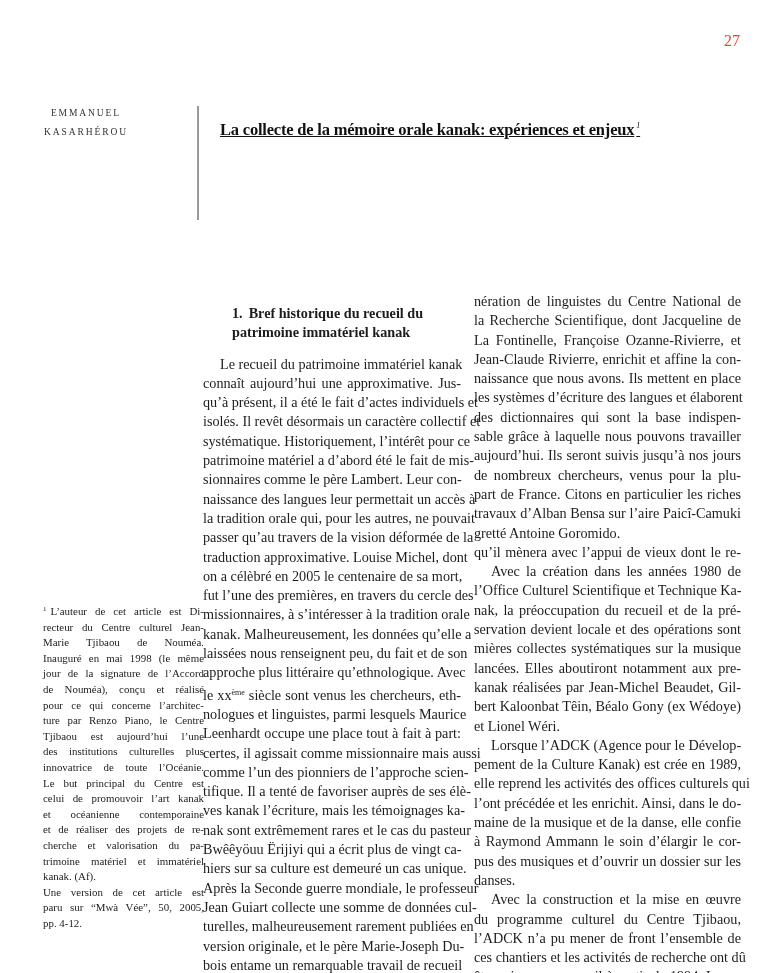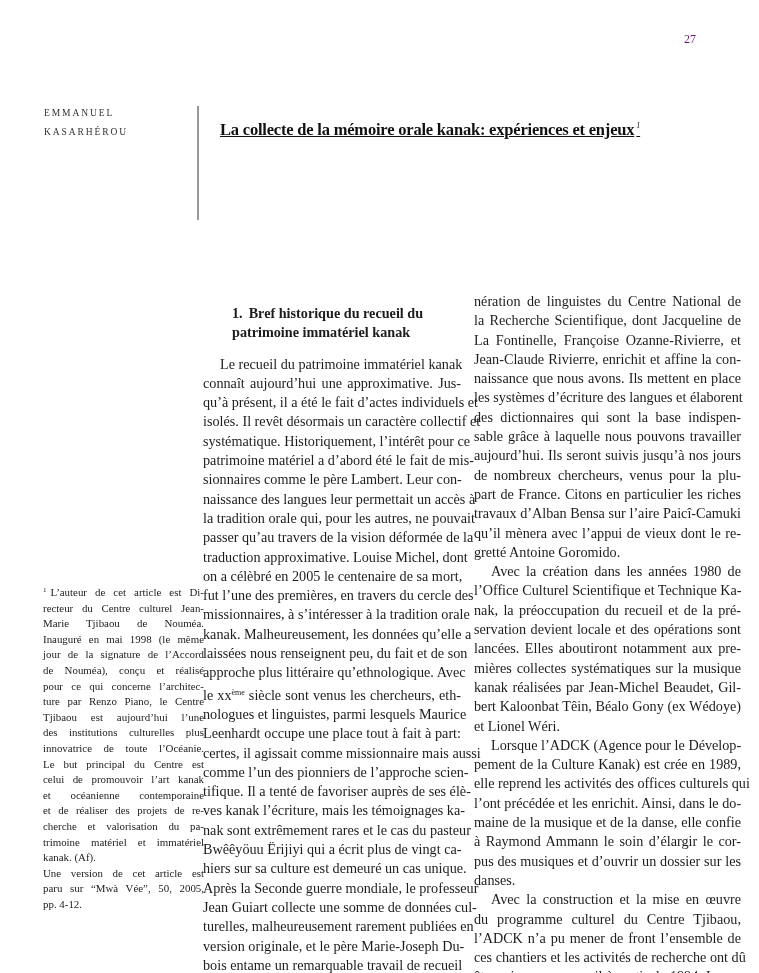--- a/index.html
+++ b/index.html
@@ -1,36 +1,36 @@
 <!DOCTYPE html>
 <html><head>
 <meta charset="utf-8">
 <style>
   html, body { margin: 0; padding: 0; background: #ffffff; }
   body { width: 759px; height: 973px; position: relative; overflow: hidden;
          font-family: "DejaVu Serif", "Liberation Serif", serif; color: #1c1c1c; }
-  .page-number { position: absolute; left: 684px; top: 32px; font-family: "Liberation Serif", serif;
-                 font-size: 12px; color: #701a75; }
+  .page-number { position: absolute; left: 724px; top: 32px; font-family: "Liberation Serif", serif;
+                 font-size: 16px; color: #ef4444; }
   .author { position: absolute; left: 44px; top: 104px; font-family: "Liberation Serif", serif;
             font-size: 9.5px; letter-spacing: 1.9px; line-height: 19px; color: #333; }
-  .author span { display: block; }
+  .author span { display: block; text-align: center; }
   .title-bar { position: absolute; left: 197px; top: 106px; width: 1.5px; height: 114px; background: #9a9a9a; }
   .title { position: absolute; left: 204px; top: 104px; font-family: "Liberation Serif", serif;
            font-size: 16.5px; font-weight: bold; color: #111; white-space: nowrap; letter-spacing: -0.2px; }
   .title sup { font-size: 8px; font-weight: normal; font-style: italic; vertical-align: 7px; margin-left: 2px; }
   .col { position: absolute; top: 292px; font-family: "Liberation Serif", serif;
          font-size: 14.2px; line-height: 19.3px; text-align: justify; hyphens: manual; color: #1c1c1c; }
   .col1 { left: 203px; width: 258px; }
   .col2 { left: 474px; width: 267px; }
   .section-heading { font-weight: bold; padding-left: 17px; text-align: left; margin: 12px; }
   .section-heading .num { margin-right: 6px; }
   .line { display: block; text-align: justify; text-align-last: justify; white-space: nowrap; }
   .line.last { text-align-last: left; }
   .line.ind { padding-left: 17px; }
-  .footnote { position: absolute; left: 43px; top: 583px; width: 161px; font-family: "Liberation Serif", serif;
+  .footnote { position: absolute; left: 43px; top: 602px; width: 161px; font-family: "Liberation Serif", serif;
               font-size: 10.9px; line-height: 15.6px; color: #222; }
   .footnote .line { text-align-last: justify; }
   .footnote .line.last { text-align-last: left; }
   .footnote sup { font-size: 7px; vertical-align: 4px; margin-right: 4px; }
   .sup-small { font-size: 8px; vertical-align: 5px; }
 </style>
 </head>
 <body>
 
 <div class="page-number">27</div>
@@ -96,28 +96,28 @@
   <span class="line">La Fontinelle, Françoise Ozanne-Rivierre, et</span>
   <span class="line">Jean-Claude Rivierre, enrichit et affine la con-</span>
   <span class="line">naissance que nous avons. Ils mettent en place</span>
   <span class="line">les systèmes d’écriture des langues et élaborent</span>
   <span class="line">des dictionnaires qui sont la base indispen-</span>
   <span class="line">sable grâce à laquelle nous pouvons travailler</span>
   <span class="line">aujourd’hui. Ils seront suivis jusqu’à nos jours</span>
   <span class="line">de nombreux chercheurs, venus pour la plu-</span>
   <span class="line">part de France. Citons en particulier les riches</span>
   <span class="line">travaux d’Alban Bensa sur l’aire Paicî-Camuki</span>
+  <span class="line last">gretté Antoine Goromido.</span>
   <span class="line">qu’il mènera avec l’appui de vieux dont le re-</span>
-  <span class="line last">gretté Antoine Goromido.</span>
   <span class="line ind">Avec la création dans les années 1980 de</span>
   <span class="line">l’Office Culturel Scientifique et Technique Ka-</span>
   <span class="line">nak, la préoccupation du recueil et de la pré-</span>
   <span class="line">servation devient locale et des opérations sont</span>
+  <span class="line">mières collectes systématiques sur la musique</span>
   <span class="line">lancées. Elles aboutiront notamment aux pre-</span>
-  <span class="line">mières collectes systématiques sur la musique</span>
   <span class="line">kanak réalisées par Jean-Michel Beaudet, Gil-</span>
   <span class="line">bert Kaloonbat Têin, Béalo Gony (ex Wédoye)</span>
   <span class="line last">et Lionel Wéri.</span>
   <span class="line ind">Lorsque l’ADCK (Agence pour le Dévelop-</span>
   <span class="line">pement de la Culture Kanak) est crée en 1989,</span>
   <span class="line">elle reprend les activités des offices culturels qui</span>
   <span class="line">l’ont précédée et les enrichit. Ainsi, dans le do-</span>
   <span class="line">maine de la musique et de la danse, elle confie</span>
   <span class="line">à Raymond Ammann le soin d’élargir le cor-</span>
   <span class="line">pus des musiques et d’ouvrir un dossier sur les</span>

